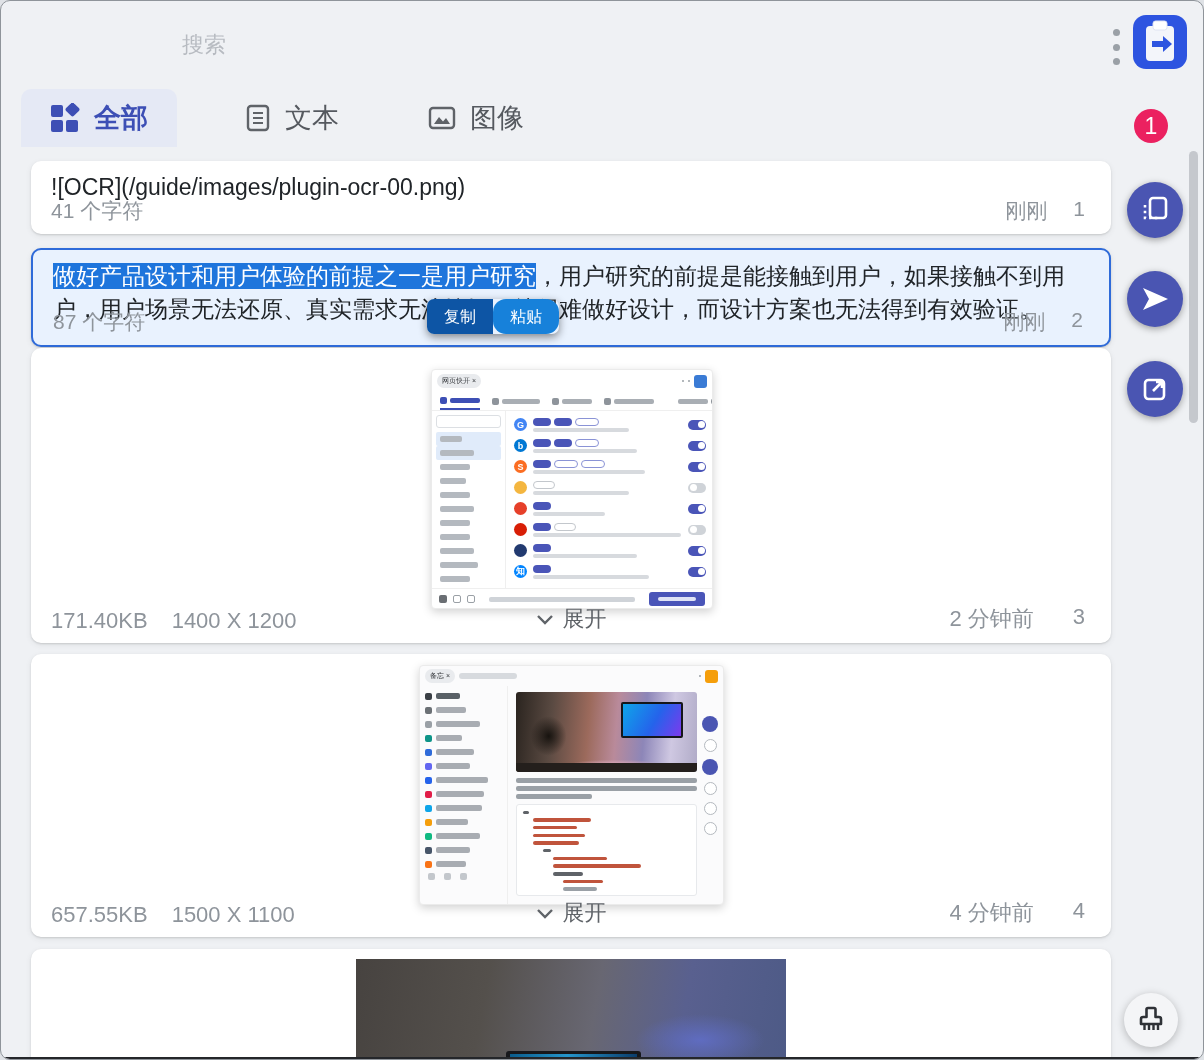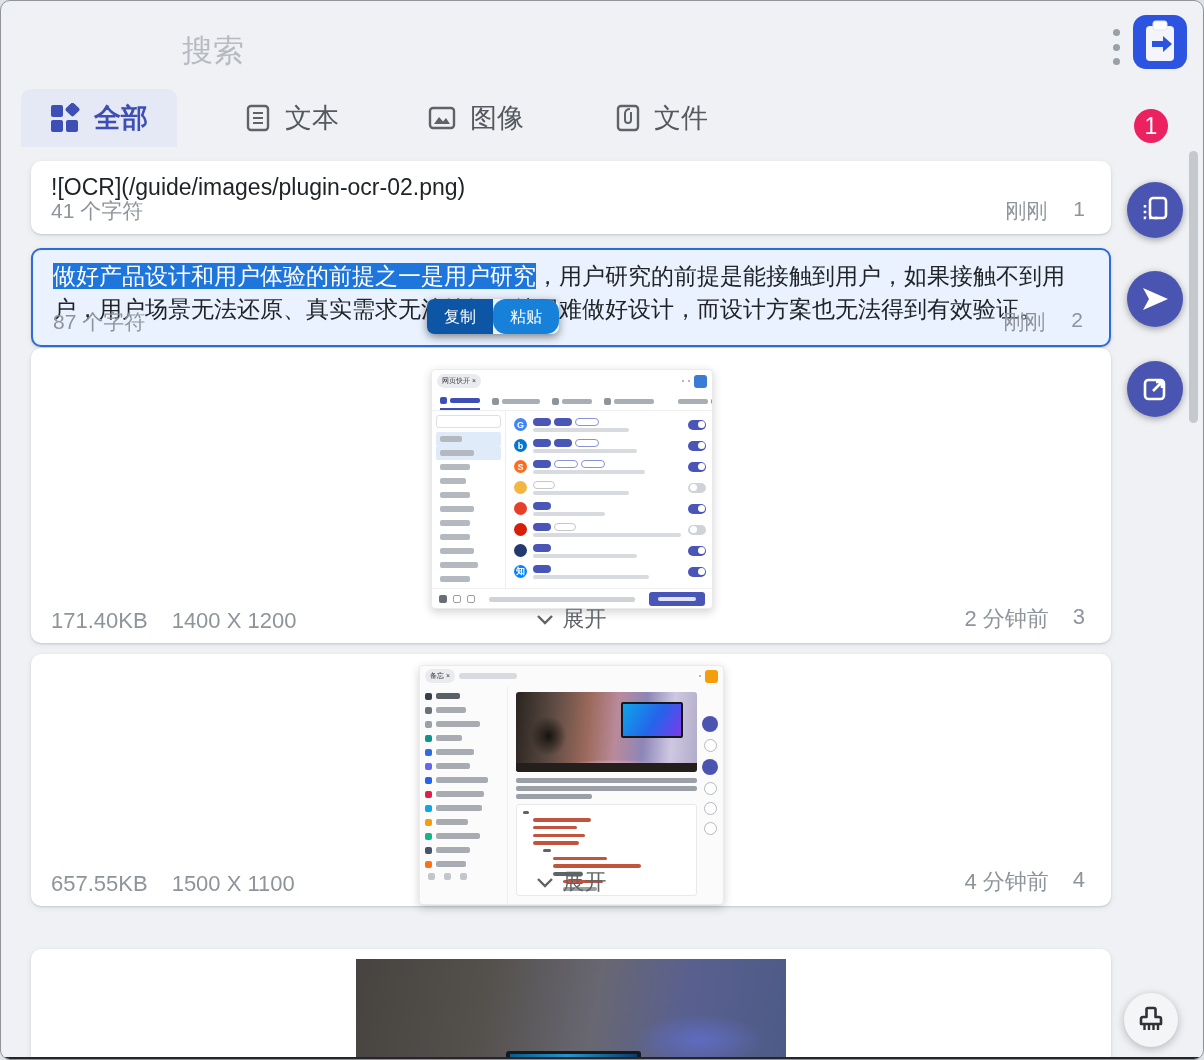--- a/index.html
+++ b/index.html
@@ -6,21 +6,21 @@
   html,body { width:1204px; height:1060px; background:#dfe2e6; }
   body { font-family:"Liberation Sans", sans-serif; }
   .window { position:relative; width:1204px; height:1060px; background:#eff1f4;
             border:1px solid #8f949a; border-radius:10px; overflow:hidden; }
 
   
   .tag-pill { position:absolute; left:26px; top:21px; height:47px; padding:0 14px 0 17px;
               background:#e3e5e9; border-radius:24px; display:flex; align-items:center; gap:11px; }
   .tag-pill .lbl { font-size:28px; color:#1f2226; }
   .tag-pill .x { font-size:31px; color:#8b9095; line-height:1; margin-top:-3px; }
-  .search-ph { position:absolute; left:181px; top:29px; font-size:31px; color:#b7bbc1; }
+  .search-ph { position:absolute; left:181px; top:29px; font-size:22px; color:#b7bbc1; }
   .menu-dots { position:absolute; left:1112px; top:28px; width:8px; height:36px;
                display:flex; flex-direction:column; justify-content:space-between; }
   .menu-dots i { width:7px; height:7px; border-radius:50%; background:#9aa0a6; }
   .plugin-icon { position:absolute; left:1132px; top:14px; width:54px; height:54px;
                  background:#2d54e0; border-radius:13px; }
 
   
   .tabbar { position:absolute; left:0; top:88px; width:100%; height:58px; }
   .tab { position:absolute; top:0; height:58px; display:flex; align-items:center; gap:13px;
          font-size:27px; color:#55595f; }
@@ -32,33 +32,33 @@
   .sel-badge { position:absolute; left:1133px; top:108px; width:34px; height:34px; border-radius:50%;
                background:#eb2160; color:#fff; font-size:23px; display:flex; align-items:center;
                justify-content:center; z-index:5; }
 
   
   .card { position:absolute; left:30px; width:1080px; background:#fff; border-radius:10px;
           box-shadow:0 1px 2px rgba(60,64,67,.18), 0 2px 6px rgba(60,64,67,.08); }
   .card1 { top:160px; height:73px; }
   .card2 { top:247px; height:99px; background:#e9f2fe; border:2px solid #2f6bd9; }
   .card3 { top:347px; height:295px; }
-  .card4 { top:653px; height:252px; }
+  .card4 { top:653px; height:283px; }
   .card5 { top:948px; height:140px; }
   .c-text { position:absolute; left:20px; top:10px; width:1046px; font-size:23px;
             line-height:33px; color:#202428; word-break:break-all; }
   .c-text .hl { background:#1e75dc; color:#fff; }
   .meta-row { position:absolute; left:20px; right:26px; bottom:9px; display:flex;
               justify-content:space-between; align-items:center; font-size:21px; color:#8e949b; }
   .meta-right { display:flex; gap:26px; }
   .footer-center { position:absolute; left:0; right:0; bottom:9px; display:flex; gap:9px;
                    justify-content:center; align-items:center; font-size:22px; color:#5f6368; }
   .footer-left { position:absolute; left:20px; bottom:9px; display:flex; gap:24px;
                  font-size:22px; color:#8e949b; }
-  .footer-right { position:absolute; right:26px; bottom:9px; display:flex; gap:24px;
+  .footer-right { position:absolute; right:26px; bottom:9px; display:flex; gap:39px;
                   font-size:22px; color:#8e949b; }
 
   
   .tooltip { position:absolute; left:426px; top:298px; height:35px; display:flex; z-index:30;
              border-radius:7px; overflow:hidden; box-shadow:0 3px 9px rgba(0,0,0,.45); }
   .tooltip span { color:#fff; font-size:16px; line-height:35px; padding:0 17px; }
   .tt-copy { background:#0d55a5; }
   .tt-paste { background:#1781da;border-radius:13px; }
 
   
@@ -209,32 +209,25 @@
       </svg>
       <span>全部</span>
     </div>
     <div class="tab tab-image">
       <svg width="30" height="28" viewBox="0 0 30 28">
         <rect x="3" y="4" width="24" height="20" rx="3" fill="none" stroke="#5f6368" stroke-width="2.4"></rect>
         <path d="M7 20 l5-7 4 4.5 3-3.5 4 6 z" fill="#5f6368"></path>
       </svg>
       <span>图像</span>
     </div>
-    <div class="tab tab-file">
-      <svg width="26" height="28" viewBox="0 0 26 28">
-        <rect x="3" y="2" width="20" height="24" rx="3" fill="none" stroke="#5f6368" stroke-width="2.4"></rect>
-        <path d="M16 8 v8 a3 3 0 0 1 -6 0 v-7 a5 5 0 0 1 5-4" fill="none" stroke="#5f6368" stroke-width="2"></path>
-      </svg>
-      <span>文件</span>
-    </div>
   </div>
   <div class="sel-badge">1</div>
 
   <div class="card card1">
-    <div class="c-text">![OCR](/guide/images/plugin-ocr-02.png)</div>
+    <div class="c-text">![OCR](/guide/images/plugin-ocr-00.png)</div>
     <div class="meta-row">
       <span>41 个字符</span>
       <span class="meta-right">
         <span>刚刚</span>
         <span>1</span>
       </span>
     </div>
   </div>
 
   <div class="card card2">

